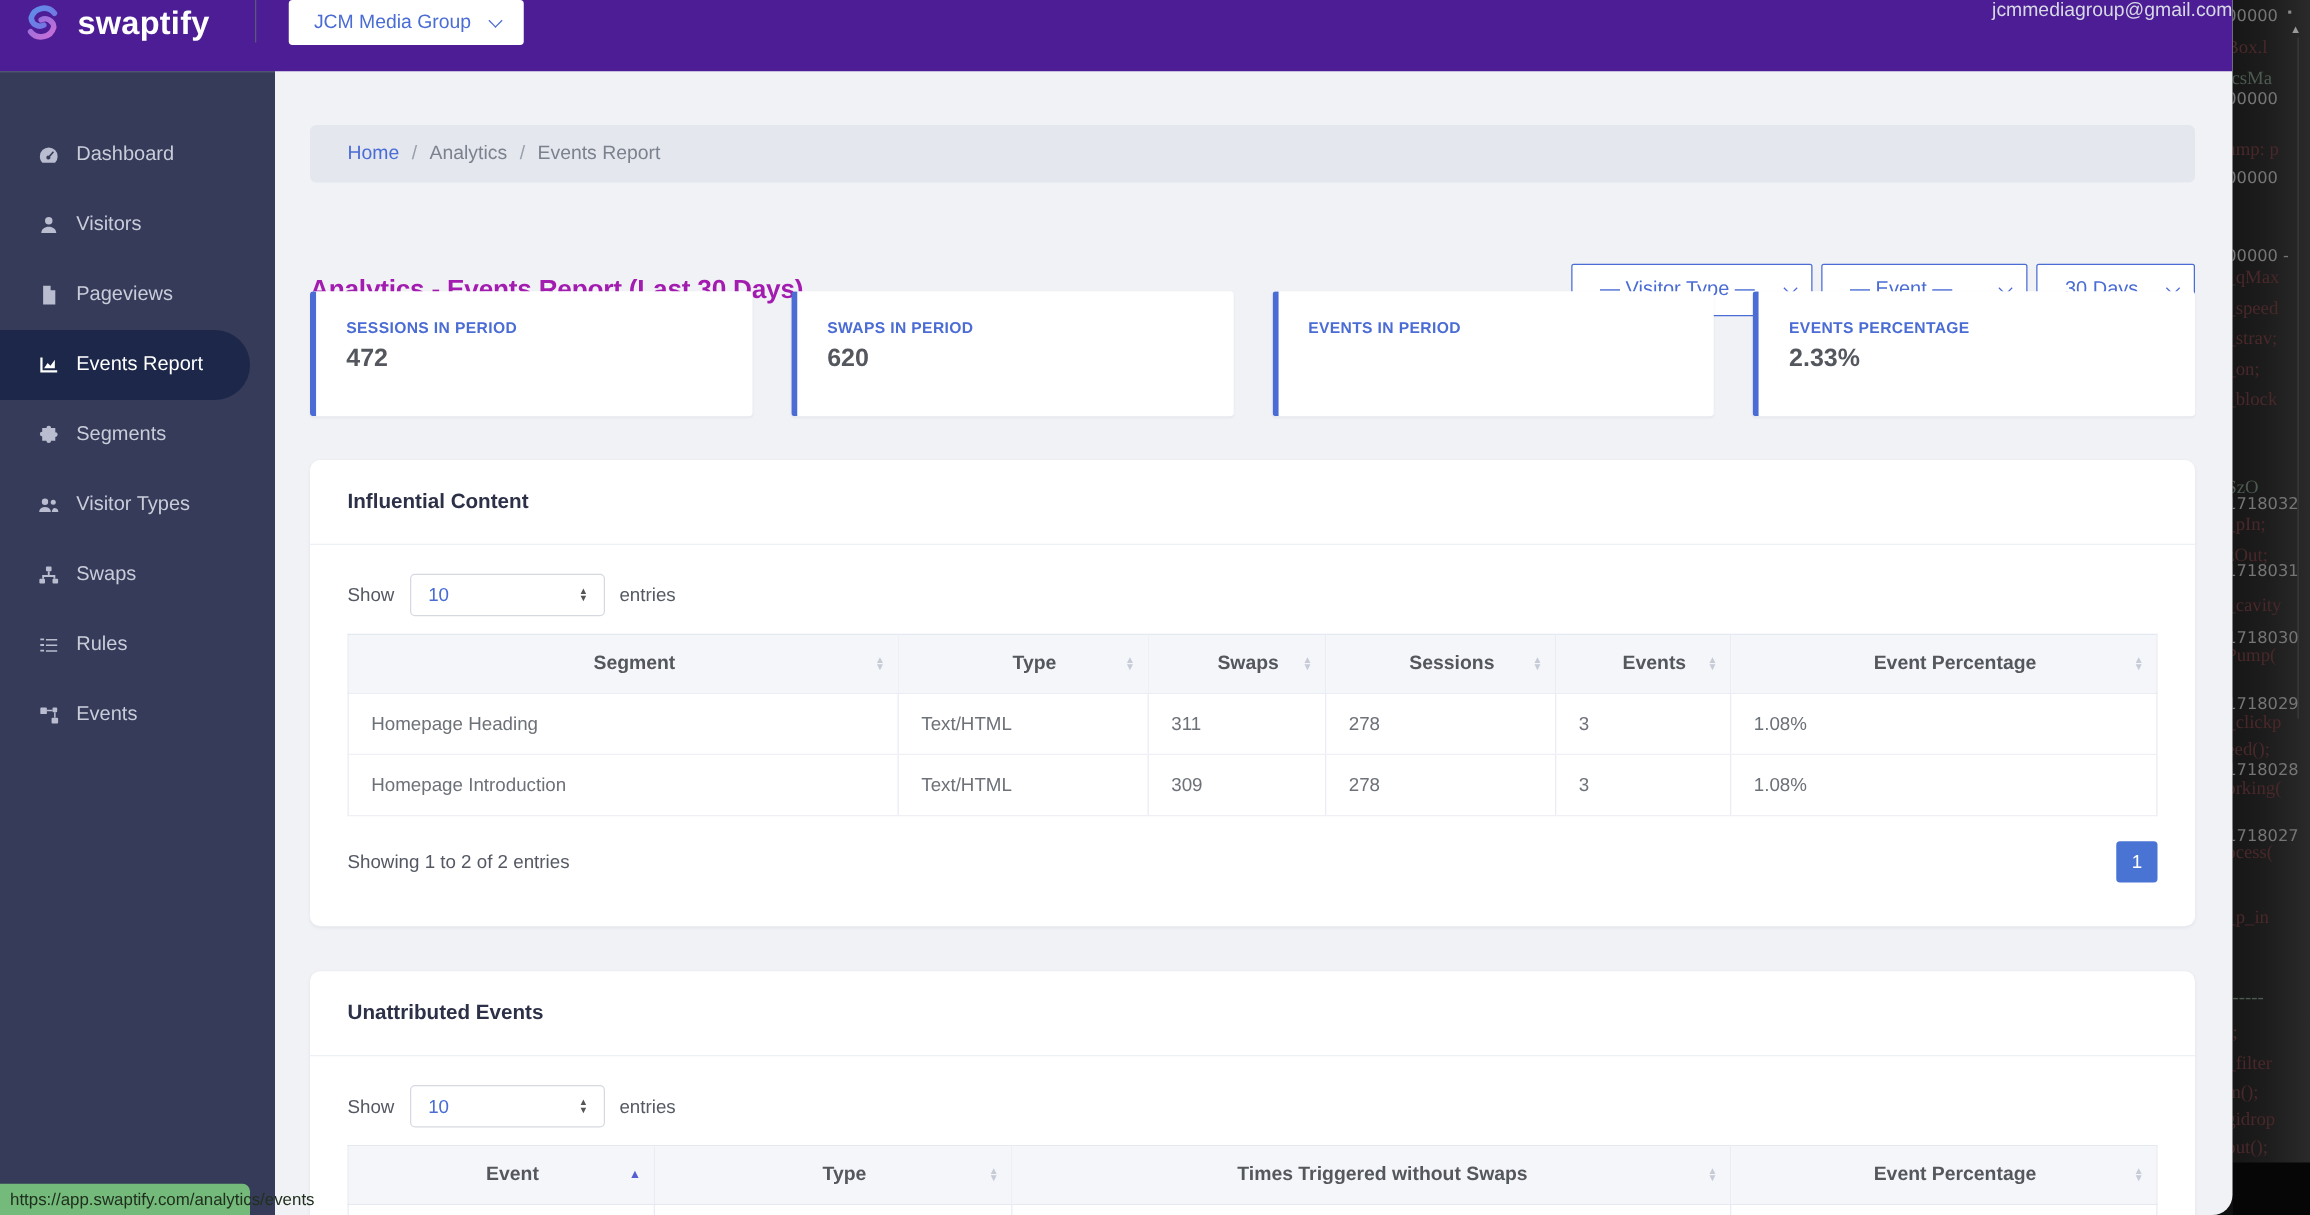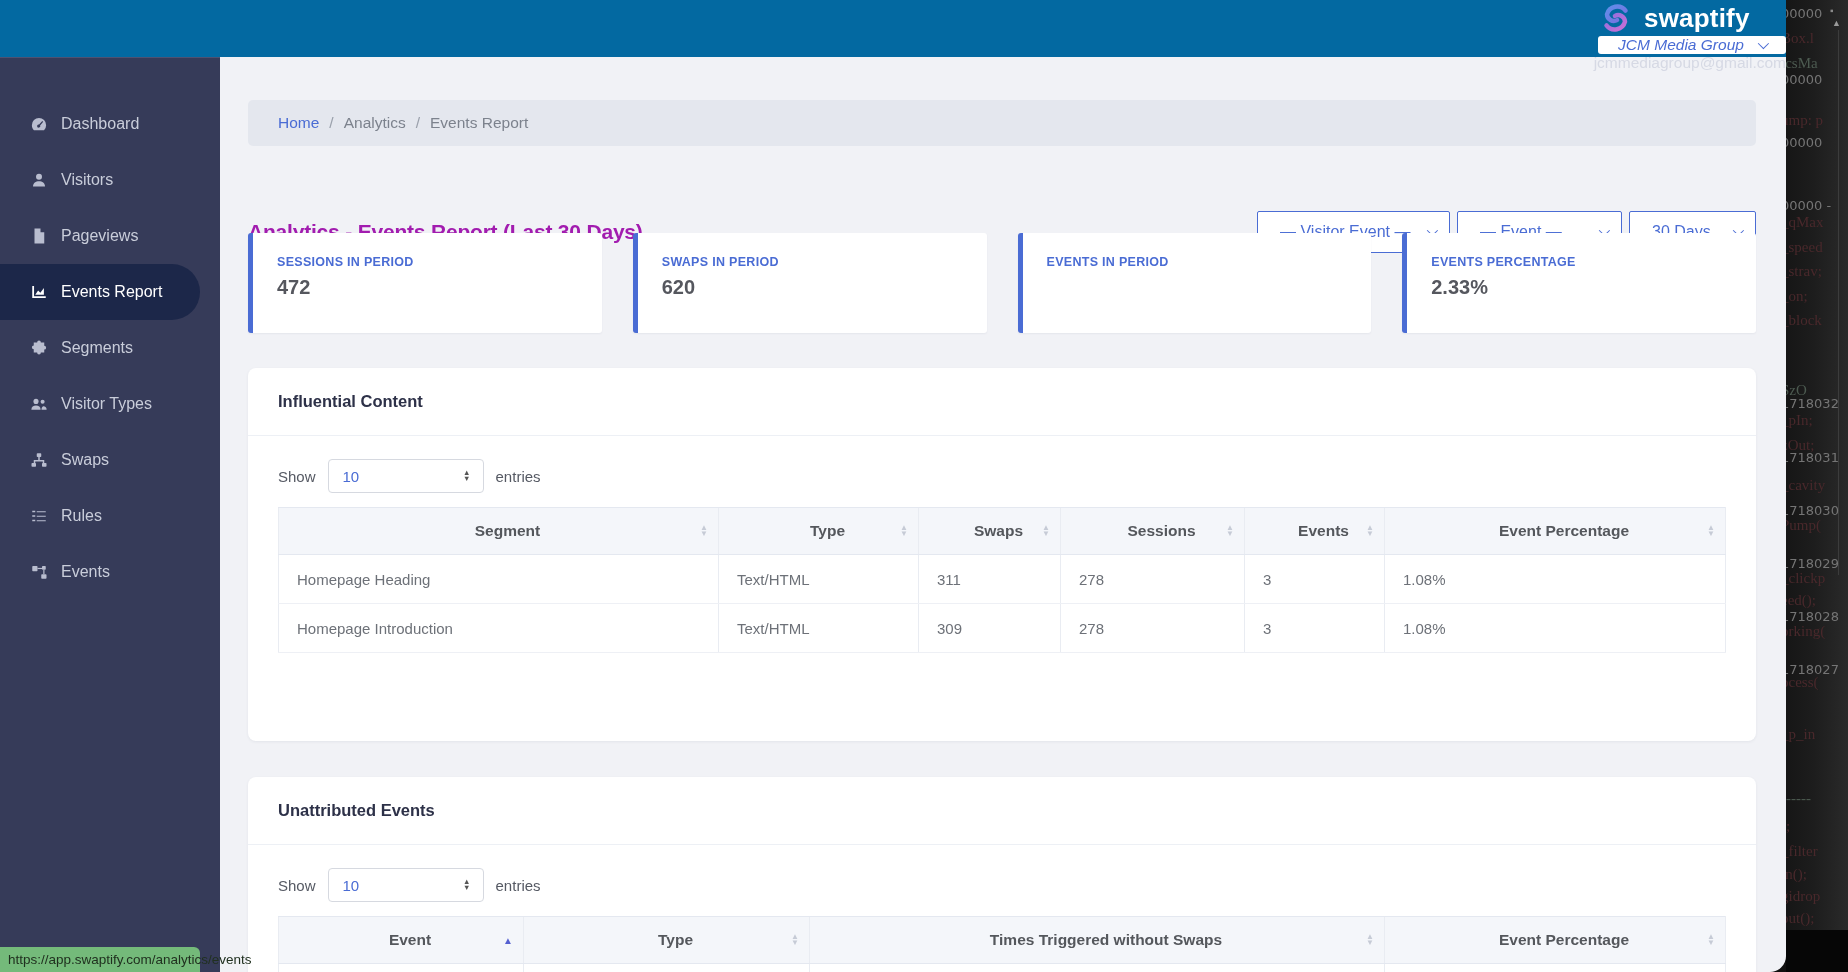--- a/index.html
+++ b/index.html
@@ -18,28 +18,28 @@
   .editor-arrow { position:absolute; left:46px; top:18px; font-size:9px; color:#9a9a9a; }
   .editor-marker { position:absolute; left:44px; top:5px; font-size:10px; color:#8a8a8a; }
   .editor-bottom { position:absolute; left:0; bottom:0; width:62px; height:42px; background:#060606; }
   .corner-patch { position:absolute; right:62px; bottom:0; width:26px; height:26px; background:#101010; z-index:1; }
 
   
   .app { position:absolute; left:0; top:0; width:1786px; height:972px; background:#f1f2f6;
          border-bottom-right-radius:16px; overflow:hidden; z-index:2; }
 
   
-  .topbar { position:absolute; left:0; top:0; width:1786px; height:57px; background:#0369a1;
-            display:flex; align-items:flex-end;flex-direction:column; }
+  .topbar { position:absolute; left:0; top:0; width:1786px; height:57px; background:#4c1d95;
+            display:flex; align-items:flex-start; }
   .brand { display:flex; align-items:center; gap:10px; padding-left:16px; width:204px; cursor:pointer; }
   .brand-name { color:#ffffff; font-size:26px; font-weight:700; letter-spacing:.2px; }
   .topbar-divider { width:1px; height:34px; background:#565b78; }
   .org-btn { margin-left:26px; width:188px; height:36px; background:#ffffff; border-radius:3px;
              display:flex; align-items:center; justify-content:center; gap:14px;
-             color:#4a6cd4; font-size:15.5px; font-weight:500; cursor:pointer;font-style:italic; }
+             color:#4a6cd4; font-size:15.5px; font-weight:500; cursor:pointer; }
   .chev { width:8px; height:8px; border-right:1.6px solid #4a6cd4; border-bottom:1.6px solid #4a6cd4;
           transform:rotate(45deg) translateY(-2px); display:inline-block; }
   .topbar-right { margin-left:auto; color:#d6d9e4; font-size:15.5px; }
 
   
   .sidebar { position:absolute; left:0; top:57px; width:220px; height:915px; background:#363b59;
              border-top:1px solid #4d5272; padding-top:38px; }
   .side-item { position:relative; height:56px; display:flex; align-items:center; gap:13px;
                padding-left:30px; color:#c9cdda; font-size:16px; cursor:pointer; }
   .side-item svg { width:18px; height:18px; fill:#b9bdcf; flex:0 0 18px; }
@@ -267,21 +267,21 @@
         <span class="sep">/</span>
         <span>Analytics</span>
         <span class="sep">/</span>
         <span>Events Report</span>
       </div>
 
       <div class="title-row">
         <div class="page-title">Analytics - Events Report (Last 30 Days)</div>
         <div class="filter-group">
           <div class="filter-select fs-vt">
-            <span>— Visitor Event —</span>
+            <span>— Visitor Type —</span>
             <span class="chev"></span>
           </div>
           <div class="filter-select fs-ev">
             <span>— Event —</span>
             <span class="chev"></span>
           </div>
           <div class="filter-select fs-pd">
             <span>30 Days</span>
             <span class="chev"></span>
           </div>
@@ -373,20 +373,24 @@
                 <td>Homepage Introduction</td>
                 <td>Text/HTML</td>
                 <td>309</td>
                 <td>278</td>
                 <td>3</td>
                 <td>1.08%</td>
               </tr>
             </tbody>
           </table>
 
+          <div class="table-footer">
+            <div class="summary">Showing 1 to 2 of 2 entries</div>
+            <div class="page-btn">1</div>
+          </div>
         </div>
       </div>
 
       <div class="section-card sc-unattributed">
         <div class="section-head">
           <div class="section-title">Unattributed Events</div>
         </div>
         <div class="section-body">
           <div class="show-row">
             <span>Show</span>

